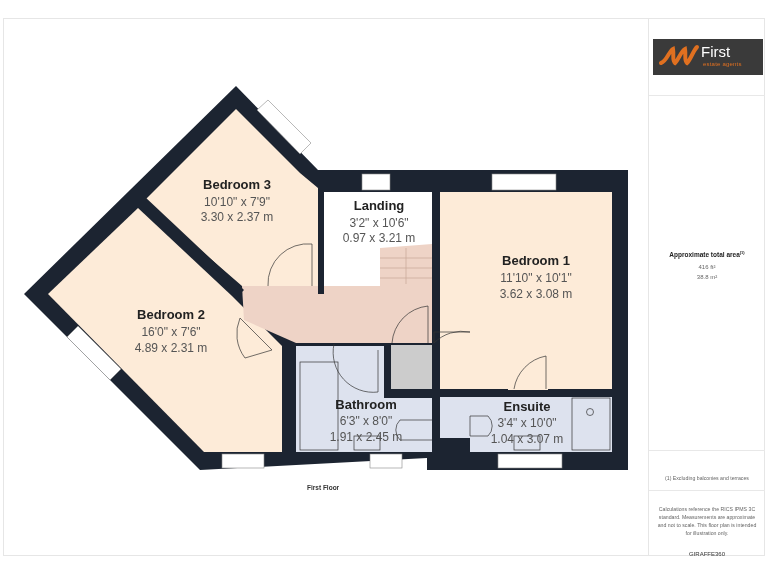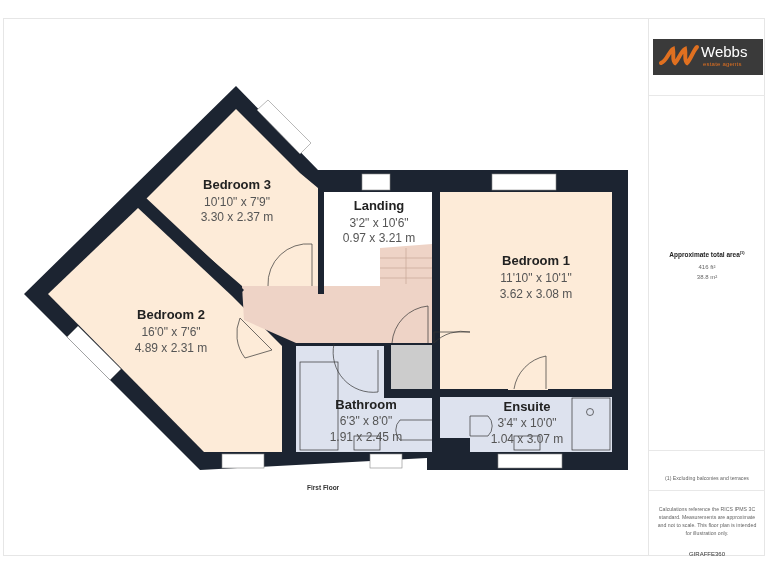--- a/index.html
+++ b/index.html
@@ -117,21 +117,21 @@
 </svg>
 
 <div class="floor-label">First Floor</div>
 
 <div class="side">
   <div class="sec" style="top:0;height:78px;">
     <div class="logo">
       <svg width="44" height="36" viewBox="0 0 44 36" style="position:absolute;left:4px;top:0;">
         <path d="M4,24 C10,22 12,12 16,10 C17,16 15,22 18,24 C22,20 24,12 28,10 C29,16 27,22 30,24 C34,20 36,12 40,8" fill="none" stroke="#e07020" stroke-width="4" stroke-linecap="round"></path>
       </svg>
-      <span class="brand">Webbs</span>
+      <span class="brand">First</span>
       <span class="sub">estate agents</span>
     </div>
   </div>
   <div class="area">
     <div class="t"><span>Approximate total area</span><sup style="font-size:4px;">(1)</sup></div>
     <div class="v">
         <div>416 ft²</div>
         <div>38.8 m²</div>
       </div>
   </div>

